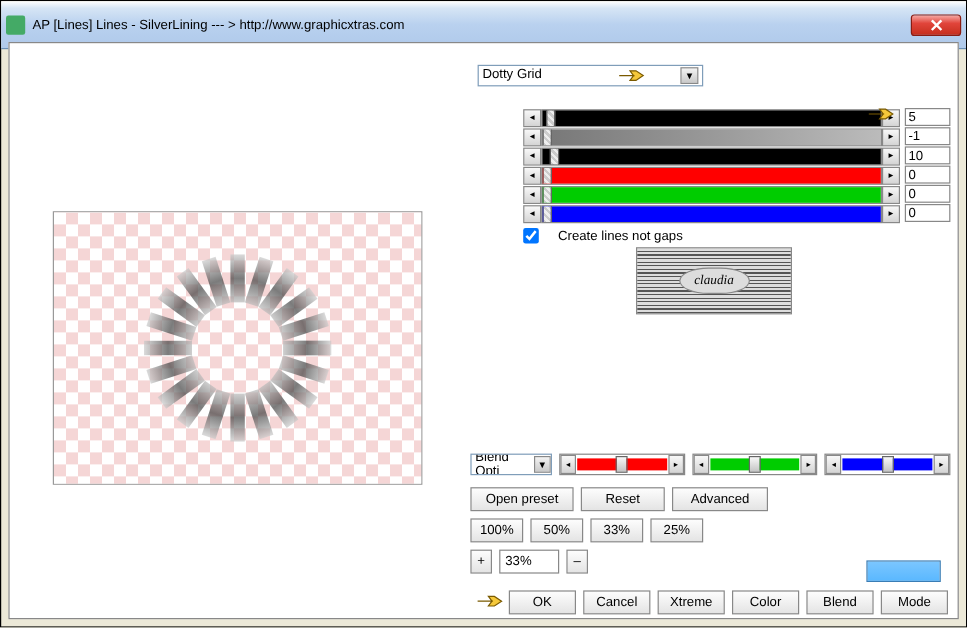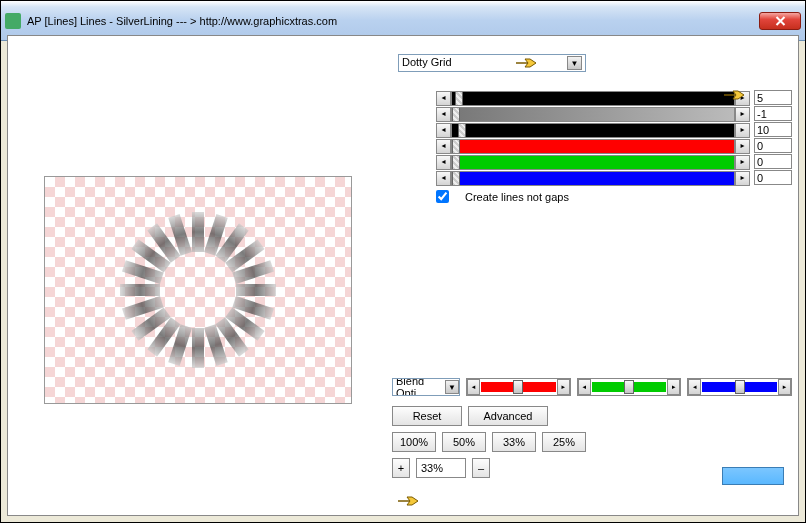--- a/index.html
+++ b/index.html
@@ -181,20 +181,23 @@
         <svg viewBox="0 0 26 18">
             <path d="M2 9 h12 l-3 -4 h5 l6 4 -6 4 h-5 l3 -4 h-12 z" fill="#f5c83a" stroke="#7a5a00" stroke-width="1"></path>
           </svg>
       </div>
 
       <div class="check-row">
         <input type="checkbox" checked="" style="">
         <span>Create lines not gaps</span>
       </div>
 
+      <div class="claudia">
+        <span>claudia</span>
+      </div>
 
       <div class="blend-row">
         <div class="blend-select">
           <span>Blend Opti</span>
           <span class="dd-arrow">▼</span>
         </div>
         <div id="rgb-holder" style="display:flex;gap:6px;flex:1">
             <div class="rgb-slider">
               <div class="rgb-arrow" style="left:0">◂</div>
               <div class="rgb-track" style="background:#f00"></div>
@@ -210,20 +213,21 @@
             <div class="rgb-slider">
               <div class="rgb-arrow" style="left:0">◂</div>
               <div class="rgb-track" style="background:#00f"></div>
               <div class="rgb-thumb"></div>
               <div class="rgb-arrow" style="right:0">▸</div>
             </div>
           </div>
       </div>
 
       <div class="btn-row" style="top:366px">
+        <div class="btn" style="width:86px">Open preset</div>
         <div class="btn" style="width:70px">Reset</div>
         <div class="btn" style="width:80px">Advanced</div>
       </div>
 
       <div class="btn-row" style="top:392px">
         <div class="btn sm">100%</div>
         <div class="btn sm">50%</div>
         <div class="btn sm">33%</div>
         <div class="btn sm">25%</div>
       </div>
@@ -234,16 +238,24 @@
         <div class="btn tiny">–</div>
       </div>
 
       <div class="swatch"></div>
 
       <div class="hand" style="top:452px;left:6px">
         <svg viewBox="0 0 26 18">
             <path d="M2 9 h12 l-3 -4 h5 l6 4 -6 4 h-5 l3 -4 h-12 z" fill="#f5c83a" stroke="#7a5a00" stroke-width="1"></path>
           </svg>
       </div>
+      <div class="btn-row" style="top:452px;left:34px">
+        <div class="btn" style="width:56px">OK</div>
+        <div class="btn" style="width:56px">Cancel</div>
+        <div class="btn" style="width:56px">Xtreme</div>
+        <div class="btn" style="width:56px">Color</div>
+        <div class="btn" style="width:56px">Blend</div>
+        <div class="btn" style="width:56px">Mode</div>
+      </div>
 
     </div>
   </div>
 </div>
 
 </body></html>

